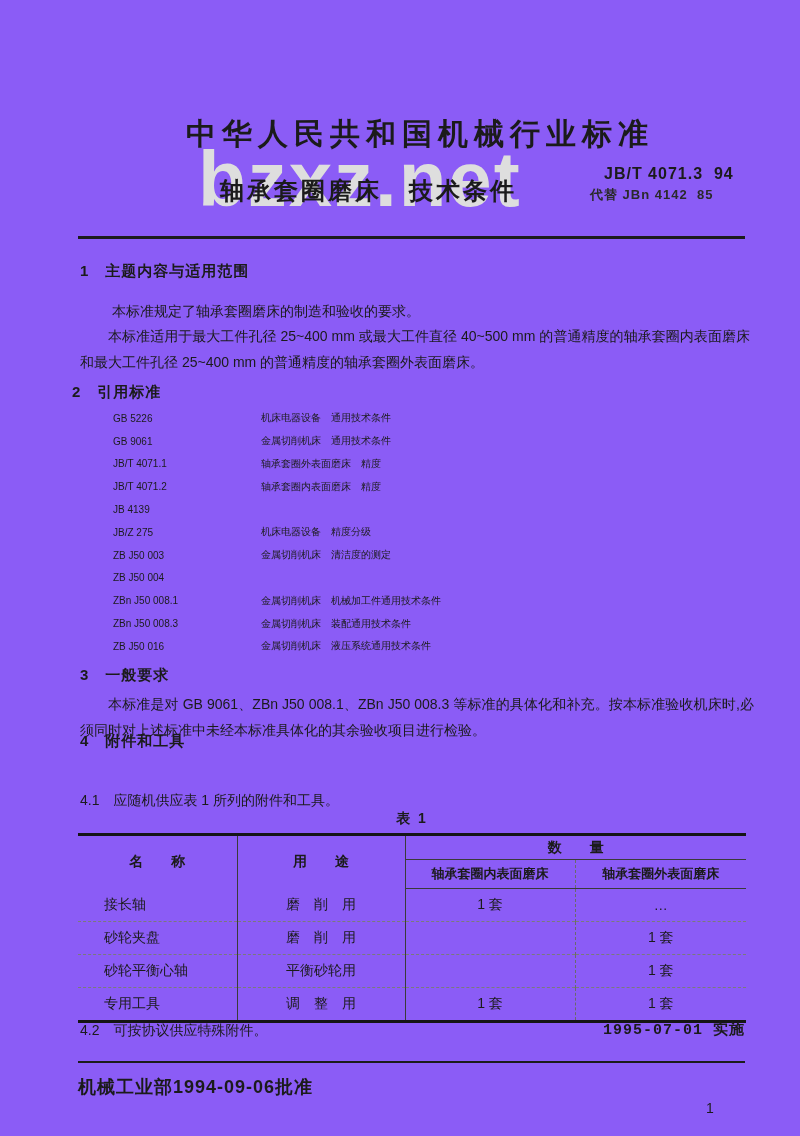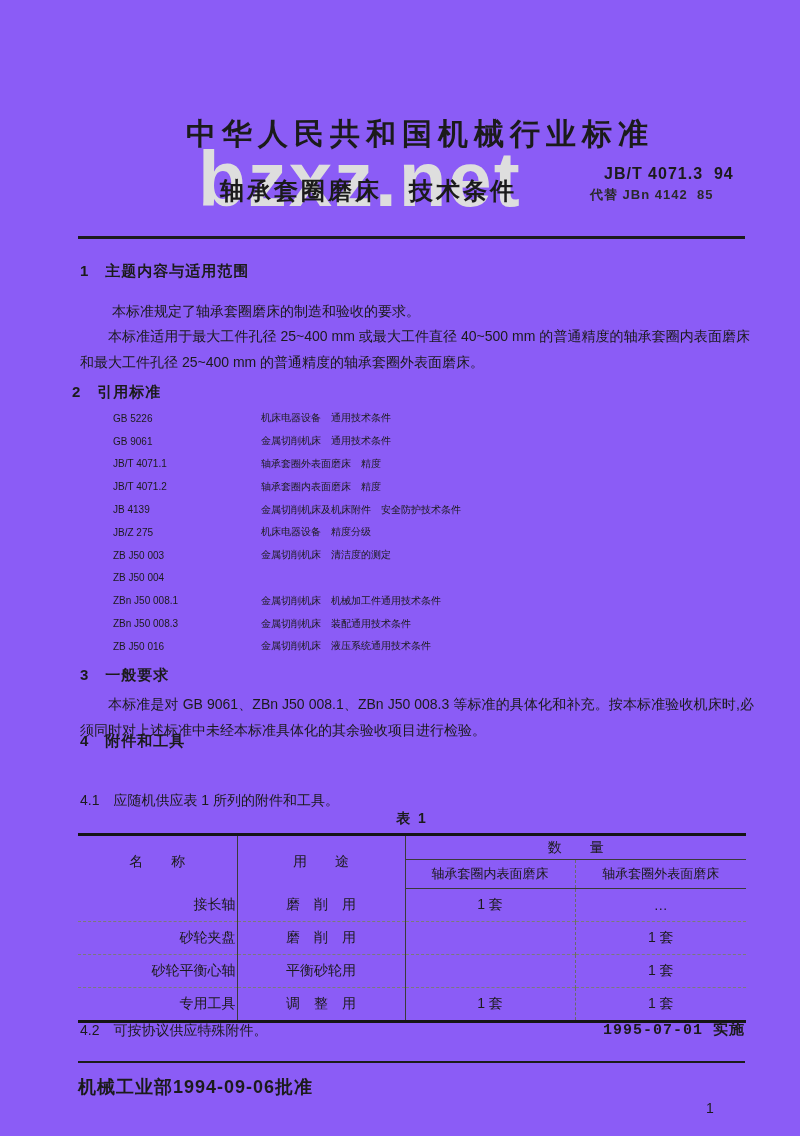--- a/index.html
+++ b/index.html
@@ -55,31 +55,31 @@
   .s3-p{left:80px;top:691px;width:674px;text-indent:2em;text-align:justify;}
   .s4-h{left:80px;top:732px;}
   .s41{left:80px;top:792px;font-size:14px;}
   .tbl-cap{left:78px;top:810px;width:668px;text-align:center;font-size:14px;font-weight:bold;letter-spacing:2px;}
   .tbl-wrap{left:78px;top:833px;}
   table.t1{
     border-collapse:collapse;table-layout:fixed;width:668px;
     border-top:3px solid #151515;border-bottom:3px solid #151515;
     font-size:14px;
   }
-  table.t1 th{font-weight:normal;}
+  table.t1 th{font-weight:bold;}
   .t1 .h1 th{height:21px;}
   .t1 .h2 th{height:26px;font-size:13px;}
   .t1 tbody td{height:30px;}
   .c-use,.d-use{border-left:1px solid #3a3a3a;}
   .c-qty{border-left:1px solid #3a3a3a;border-bottom:1px solid #3a3a3a;}
   .sub-inner,.d-inner{border-left:1px solid #3a3a3a;}
   .sub-outer,.d-outer{border-left:1px dashed #6a6a6a;}
   .t1 .h2 th{border-bottom:1px solid #3a3a3a;}
   .t1 tbody tr + tr td{border-top:1px dashed #7a7a7a;}
-  .t1 td.d-name{text-align:right;padding-left:26px;}
+  .t1 td.d-name{text-align:left;padding-left:26px;}
   .t1 th,.t1 td{text-align:center;vertical-align:middle;}
   .s42{left:80px;top:1022px;font-size:14px;}
   .ftr-approved{left:78px;top:1075px;font-size:18px;font-weight:bold;letter-spacing:1px;}
   .ftr-impl{left:545px;top:1020px;width:200px;text-align:right;font-size:15px;font-weight:bold;letter-spacing:1px;font-family:Liberation Mono, monospace;}
   .ftr-page{left:695px;top:1100px;width:30px;text-align:center;font-size:14px;}
 </style>
 </head>
 <body>
 
 <div class="page">
@@ -109,21 +109,20 @@
     <div class="std-row">
       <span class="std-code">JB/T 4071.1</span>
       <span class="std-title">轴承套圈外表面磨床　精度</span>
     </div>
     <div class="std-row">
       <span class="std-code">JB/T 4071.2</span>
       <span class="std-title">轴承套圈内表面磨床　精度</span>
     </div>
     <div class="std-row">
       <span class="std-code">JB 4139</span>
-      <span class="std-title">金属切削机床及机床附件　安全防护技术条件</span>
     </div>
     <div class="std-row">
       <span class="std-code">JB/Z 275</span>
       <span class="std-title">机床电器设备　精度分级</span>
     </div>
     <div class="std-row">
       <span class="std-code">ZB J50 003</span>
       <span class="std-title">金属切削机床　清洁度的测定</span>
     </div>
     <div class="std-row">

